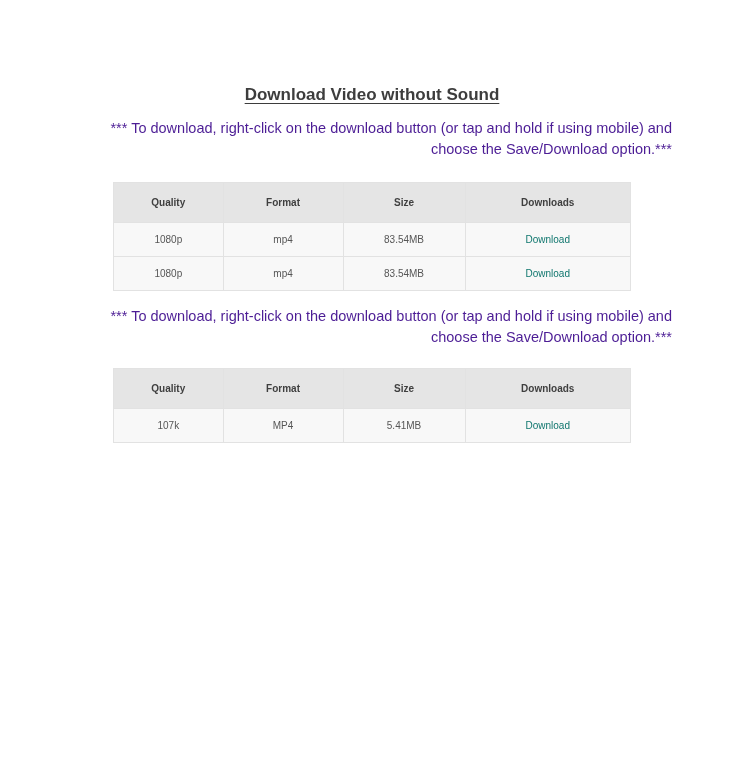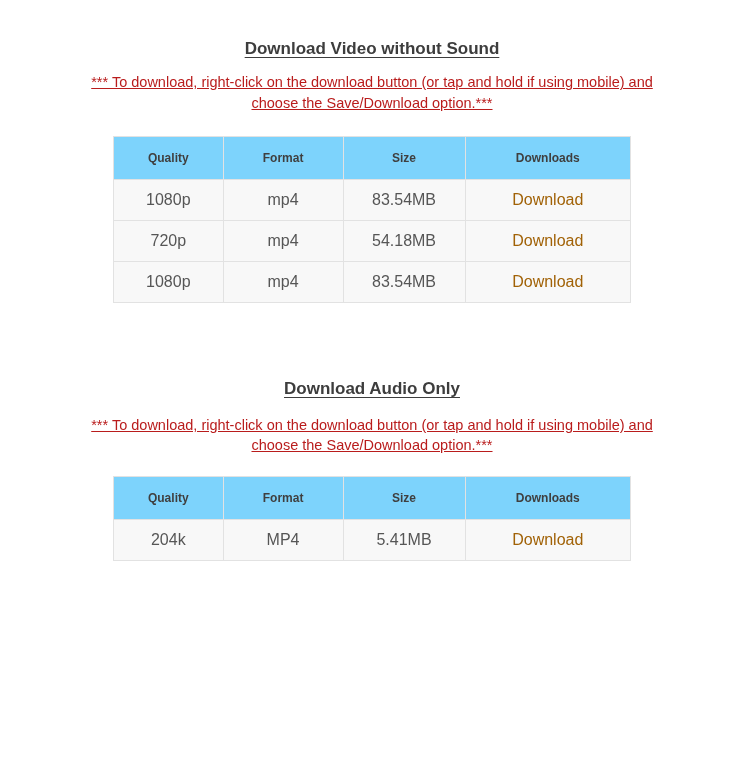--- a/index.html
+++ b/index.html
@@ -10,71 +10,70 @@
   body {
     width: 744px;
     height: 784px;
     overflow: hidden;
     font-family: "Liberation Sans", "DejaVu Sans", sans-serif;
     -webkit-font-smoothing: antialiased;
   }
   .page {
     width: 744px;
     box-sizing: border-box;
-    padding-top: 38px;
+    padding-top: 84px;
   }
   .section-title {
     text-align: center;
     font-size: 17px;
     font-weight: bold;
     color: #3d3d3d;
     text-decoration: underline;
     text-underline-offset: 3px;
     margin: 0;
     line-height: 1.25;
   }
   .note {
     margin: 13px auto 0 auto;
     width: 600px;
-    text-align: center;
-    color: #b91c1c;
+    text-align: right;
+    color: #4c1d95;
     font-size: 14.5px;
     line-height: 1.42;
-    text-decoration: underline;
   }
   .dl-table {
     width: 518px;
     margin: 23px auto 0 auto;
     border-collapse: collapse;
     table-layout: fixed;
   }
   .dl-table col.c1 { width: 21.2%; }
   .dl-table col.c2 { width: 23.2%; }
   .dl-table col.c3 { width: 23.6%; }
   .dl-table col.c4 { width: 32.0%; }
   .dl-table th, .dl-table td {
     border: 1px solid #e2e2e2;
     text-align: center;
     vertical-align: middle;
   }
   .dl-table th {
-    background: #7dd3fc;
+    background: #e5e5e5;
     color: #3f3f3f;
-    font-size: 12px;
+    font-size: 10px;
     font-weight: bold;
     padding: 14px 6px;
   }
   .dl-table td {
     background: #f8f8f8;
     color: #565656;
-    font-size: 16px;
+    font-size: 10px;
     padding: 11px 6px;
   }
   .dl-link {
-    color: #a16207;
+    color: #0f766e;
     text-decoration: none;
     cursor: pointer;
   }
   .section-audio .section-title { margin-top: 75px; }
   .section-audio .note { margin-top: 15px; }
   .section-audio .dl-table { margin-top: 20px; }
 </style>
 </head>
 <body>
 
@@ -100,57 +99,50 @@
         </tr>
       </thead>
       <tbody>
         <tr>
           <td>1080p</td>
           <td>mp4</td>
           <td>83.54MB</td>
           <td><a class="dl-link">Download</a></td>
         </tr>
         <tr>
-          <td>720p</td>
-          <td>mp4</td>
-          <td>54.18MB</td>
-          <td><a class="dl-link">Download</a></td>
-        </tr>
-        <tr>
           <td>1080p</td>
           <td>mp4</td>
           <td>83.54MB</td>
           <td><a class="dl-link">Download</a></td>
         </tr>
       </tbody>
     </table>
   </div>
 
   <div class="section section-audio">
-    <h2 class="section-title">Download Audio Only</h2>
     <div class="note">*** To download, right-click on the download button (or tap and hold if using mobile) and choose the Save/Download option.***</div>
 
     <table class="dl-table">
       <colgroup>
           <col class="c1">
           <col class="c2">
           <col class="c3">
           <col class="c4">
         </colgroup>
       <thead>
         <tr>
           <th>Quality</th>
           <th>Format</th>
           <th>Size</th>
           <th>Downloads</th>
         </tr>
       </thead>
       <tbody>
         <tr>
-          <td>204k</td>
+          <td>107k</td>
           <td>MP4</td>
           <td>5.41MB</td>
           <td><a class="dl-link">Download</a></td>
         </tr>
       </tbody>
     </table>
   </div>
 
 </div>
 

